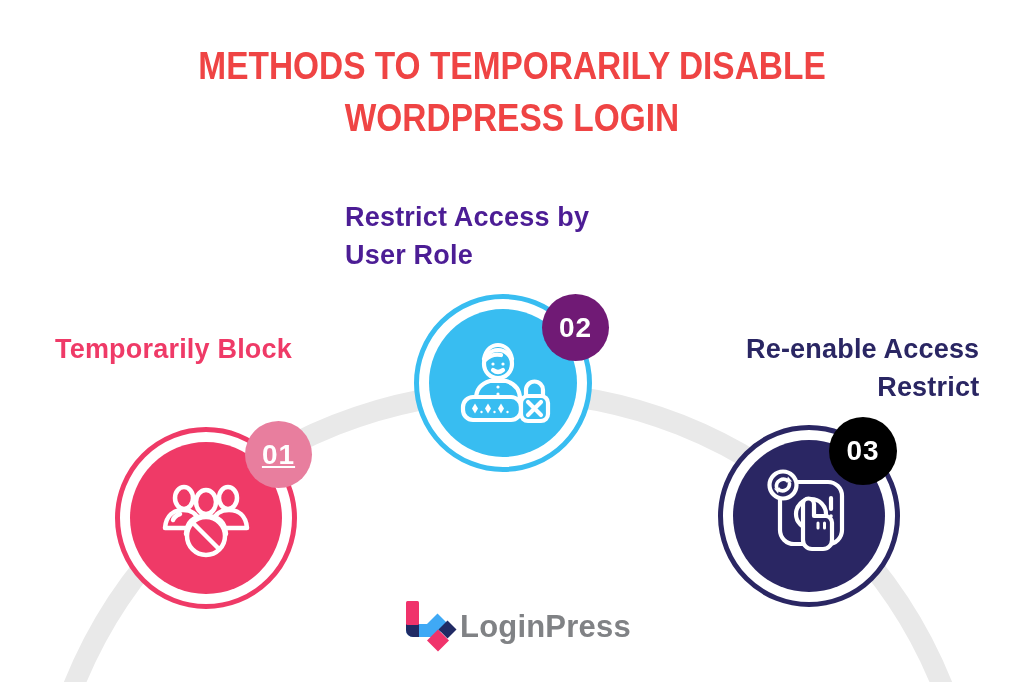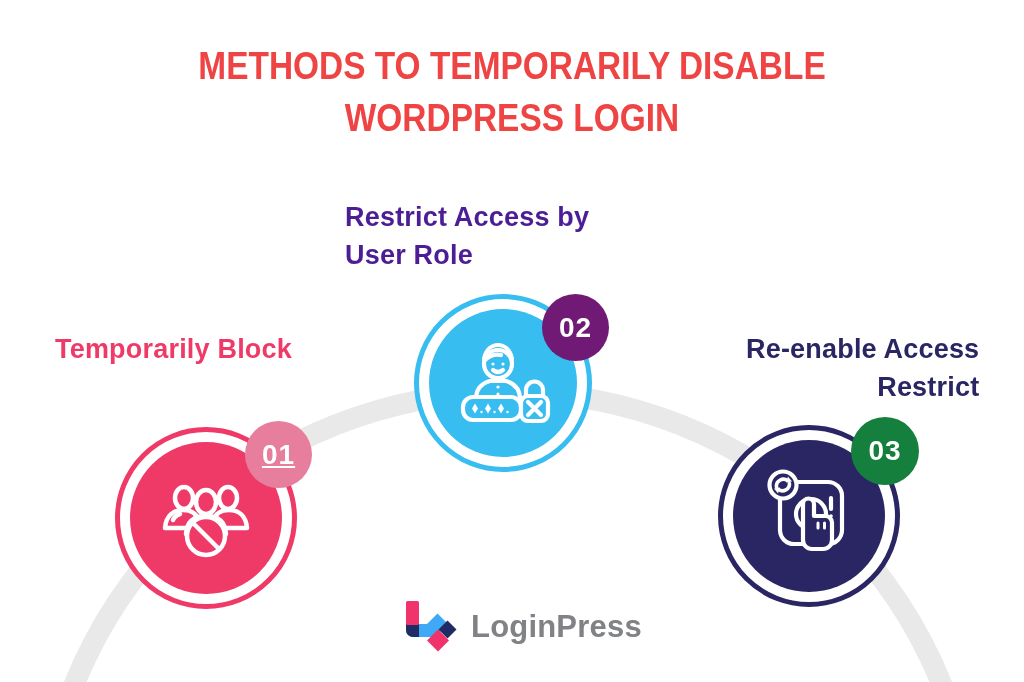--- a/index.html
+++ b/index.html
@@ -33,24 +33,24 @@
   .group-2 .inner{width:148px;height:148px;background:#38bdf1;}
   .group-3{left:718px;top:425px;width:182px;height:182px;}
   .group-3 .ring{border:5px solid #2a2663;}
   .group-3 .inner{width:152px;height:152px;background:#2a2663;}
   .badge{
     position:absolute;border-radius:50%;display:flex;align-items:center;justify-content:center;
     color:#ffffff;font-weight:700;font-size:28px;z-index:4;letter-spacing:1px;
   }
   .badge-1{left:130px;top:-6px;width:67px;height:67px;background:#e87e9e;text-decoration:underline;}
   .badge-2{left:128px;top:0px;width:67px;height:67px;background:#701a75;}
-  .badge-3{left:133px;top:-8px;width:68px;height:68px;background:#15803d;text-align:right;}
+  .badge-3{left:111px;top:-8px;width:68px;height:68px;background:#000000;text-align:right;}
   .logo{
     position:absolute;left:404px;top:600px;z-index:2;
-    display:flex;align-items:center;gap:11px;
+    display:flex;align-items:center;
   }
   .brand-name{color:#808285;font-weight:700;font-size:31px;letter-spacing:0.2px;}
   .icon-svg{display:block;}
 </style>
 </head>
 <body>
 
 <div class="canvas">
 
   <svg class="arc-svg" width="1024" height="682" viewBox="0 0 1024 682">

